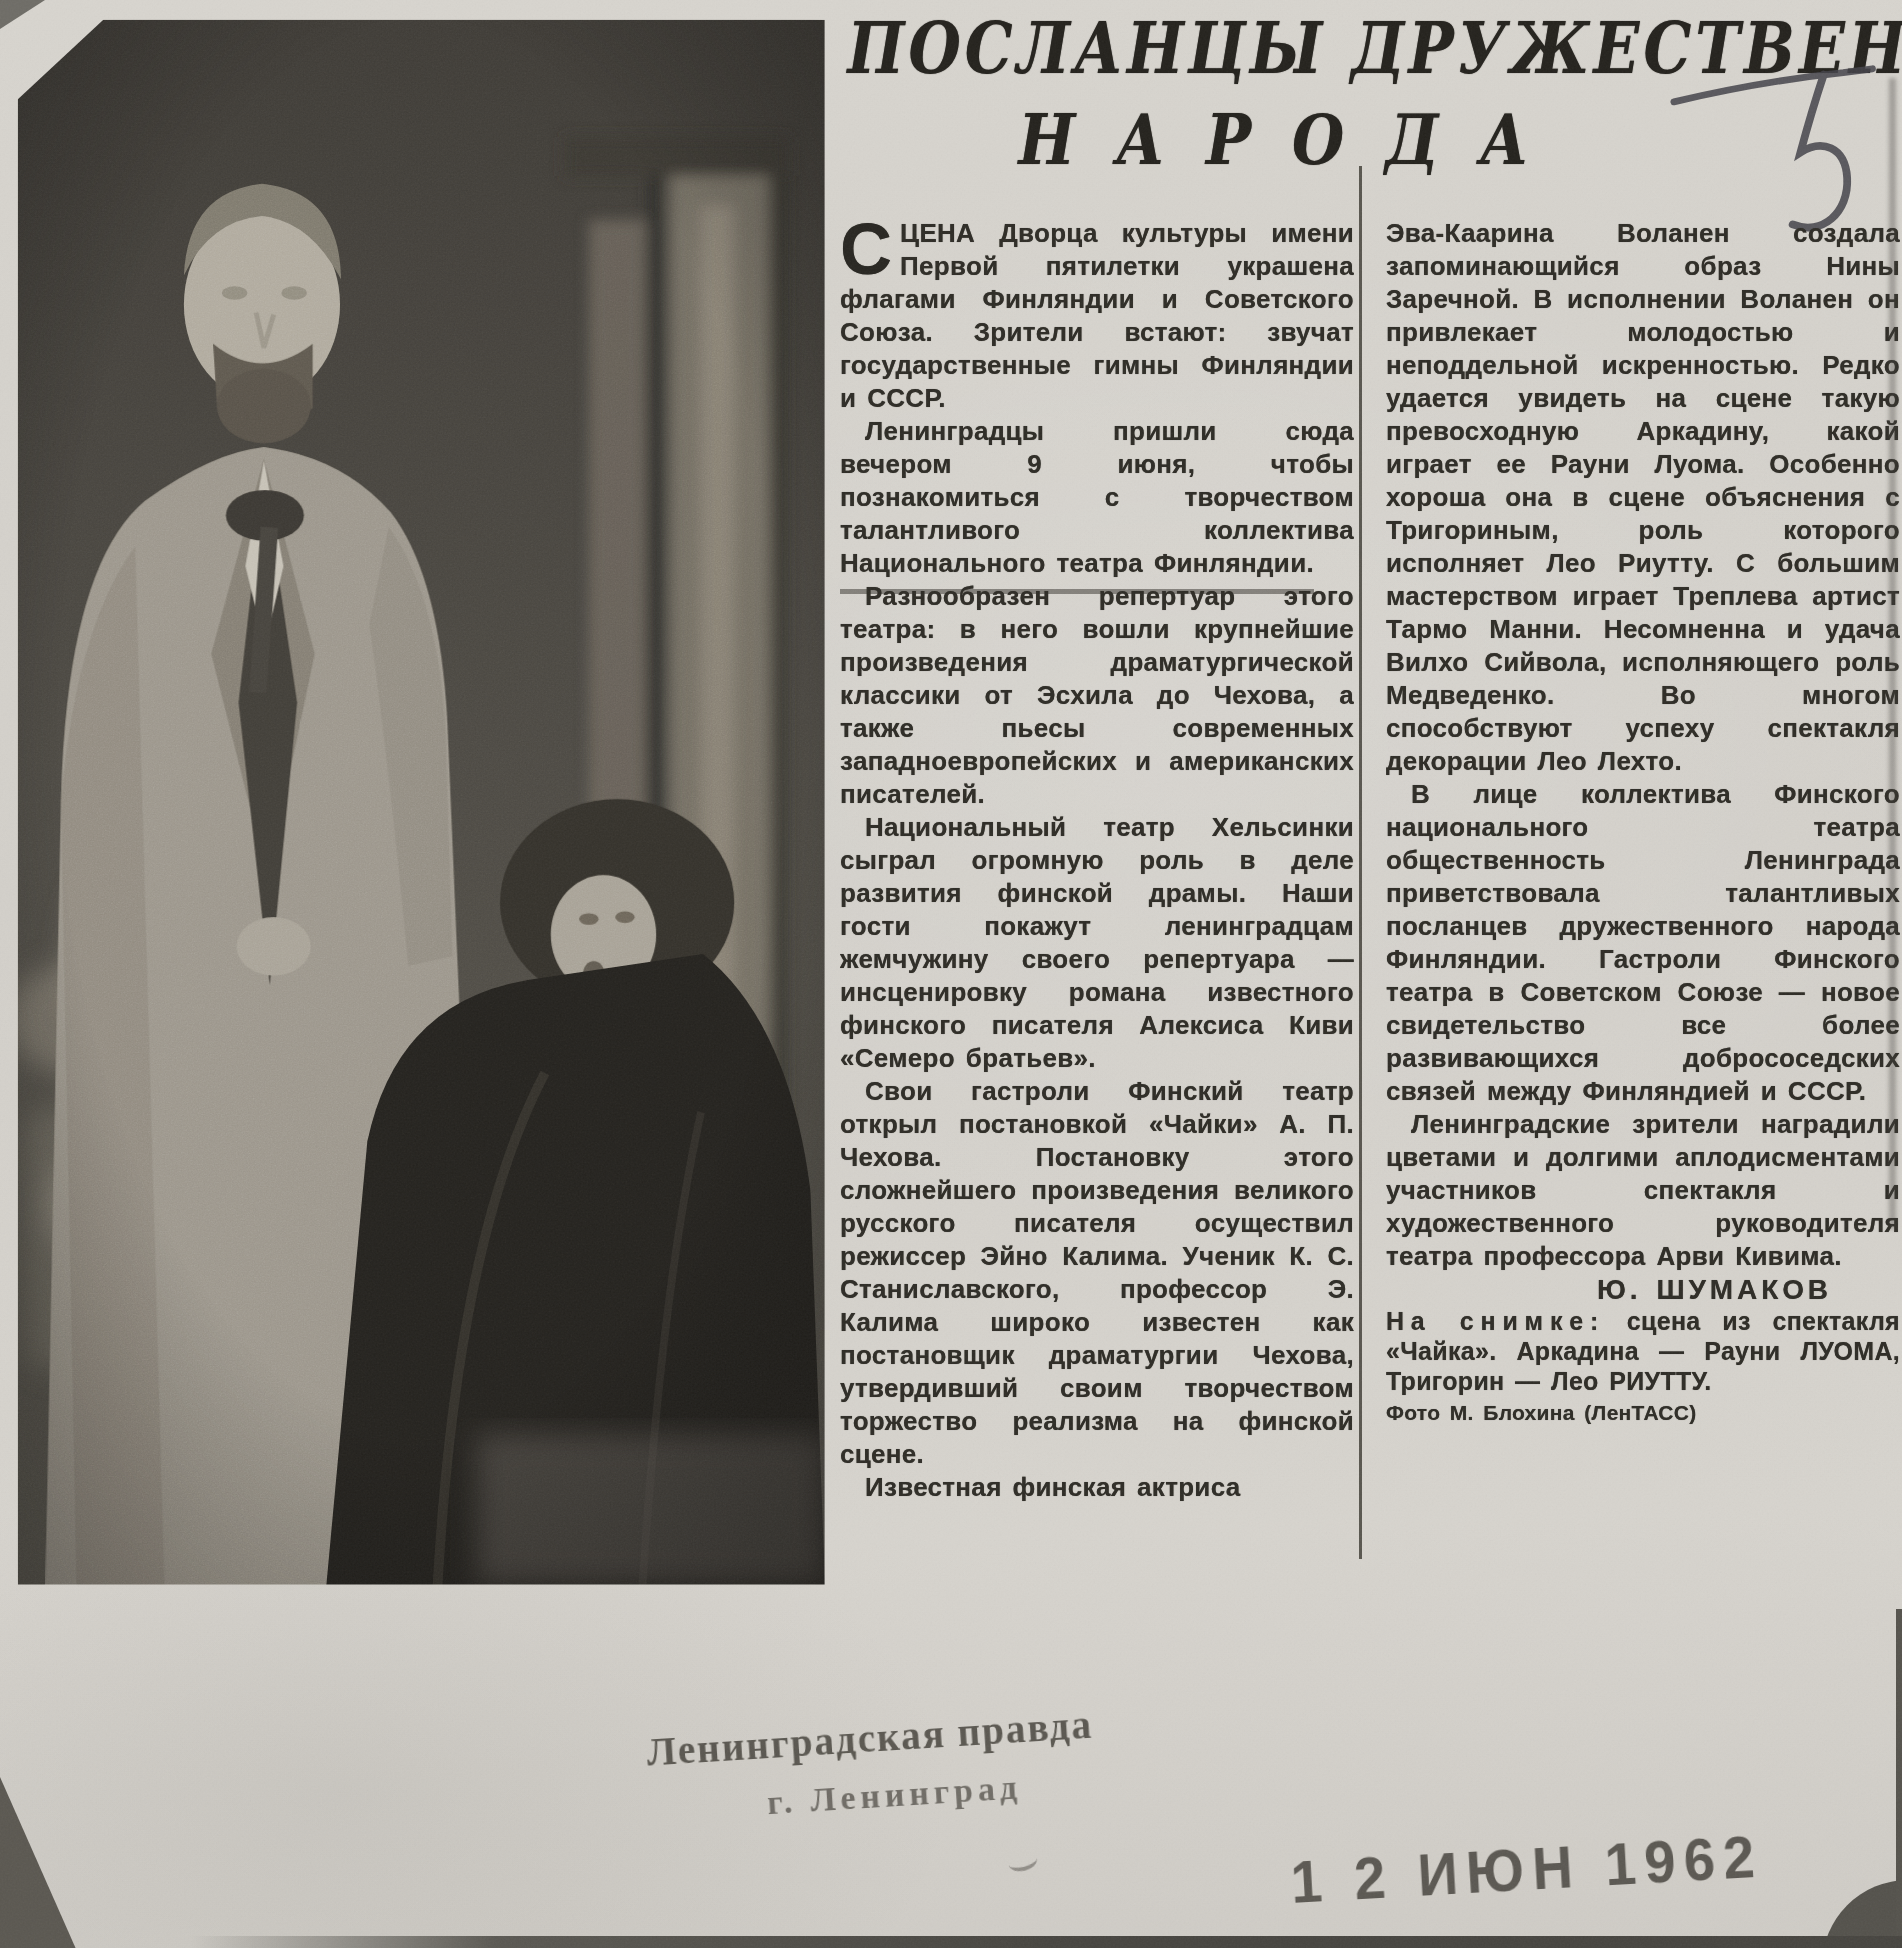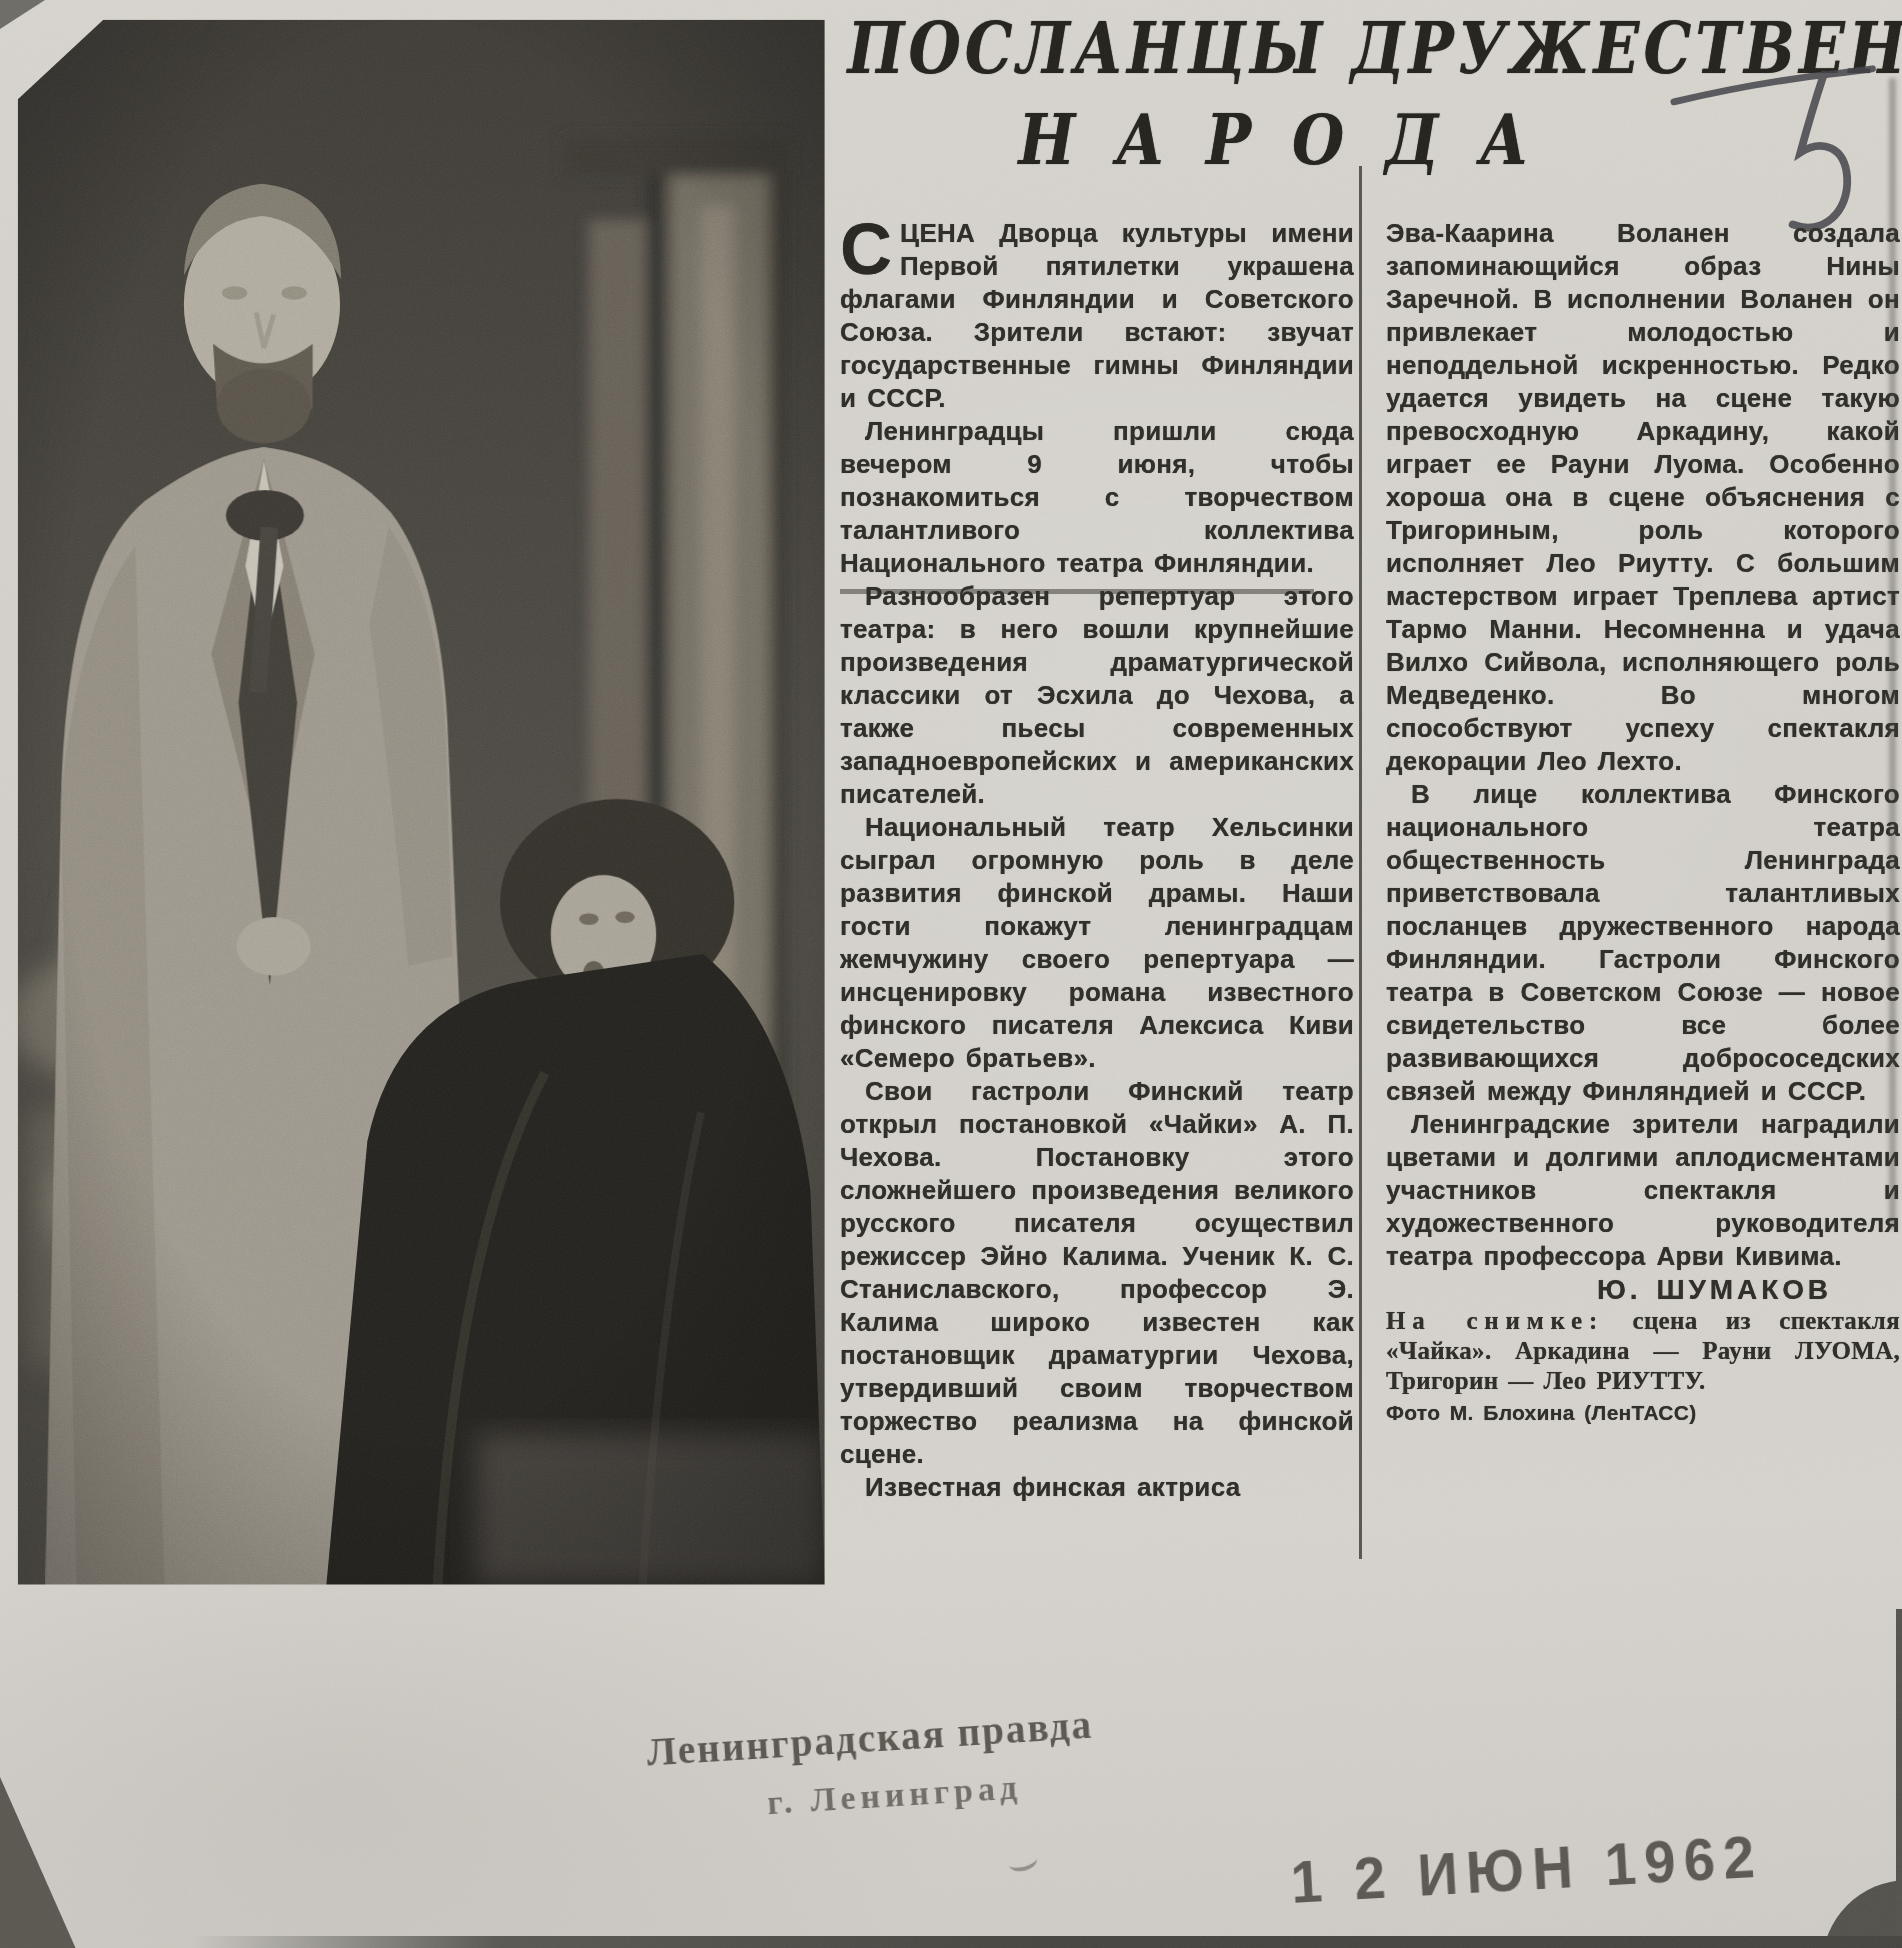--- a/index.html
+++ b/index.html
@@ -49,21 +49,21 @@
     float:left; font-size:72px; line-height:59px; padding:2.9px 7.8px 0 0;
     font-weight:bold; color:#282621;
   }
   .pen-underline{
     background-image:linear-gradient(rgba(100,97,91,.72), rgba(100,97,91,.72));
     background-size:100% 5.9px; background-position:0 101%; background-repeat:repeat-x;
     padding-bottom:16px;
   }
   .divider{position:absolute; left:1359px; top:166px; width:2.9px; height:1393px; background:#3a372f; opacity:.8;}
   .signature{margin-top:7.8px; text-align:right; padding-right:68px; font-size:28px; letter-spacing:3.9px; text-indent:0 !important;}
-  .caption{margin-top:15.6px; font-size:25px; line-height:30px;font-family:Liberation Serif, serif;}
+  .caption{margin-top:15.6px; font-size:25px; line-height:30px;}
   .caption .cap-label{letter-spacing:6.8px;}
   .credit{margin-top:3.9px; text-indent:25px; font-size:21px;}
   
   .stamp{
     position:absolute; left:648px; top:1713px; transform:rotate(-3.6deg);
     font-family:"Liberation Serif", serif; font-weight:bold; color:#514e47;
     filter:blur(0.5px); opacity:.92;
   }
   .stamp .s1{font-size:41px; letter-spacing:2px; transform:scaleX(.96); transform-origin:left;}
   .stamp .s2{font-size:34px; letter-spacing:4.9px; margin:15.6px 0 0 117px; opacity:.82;}

